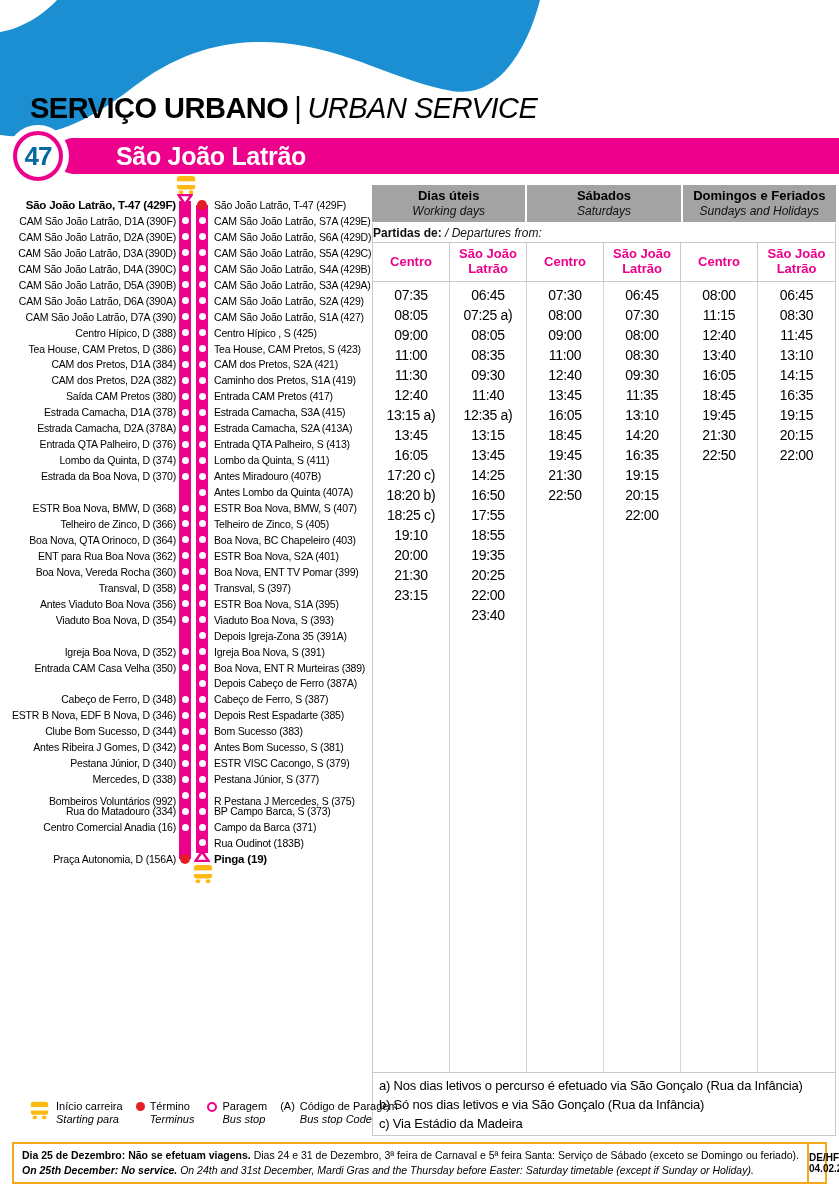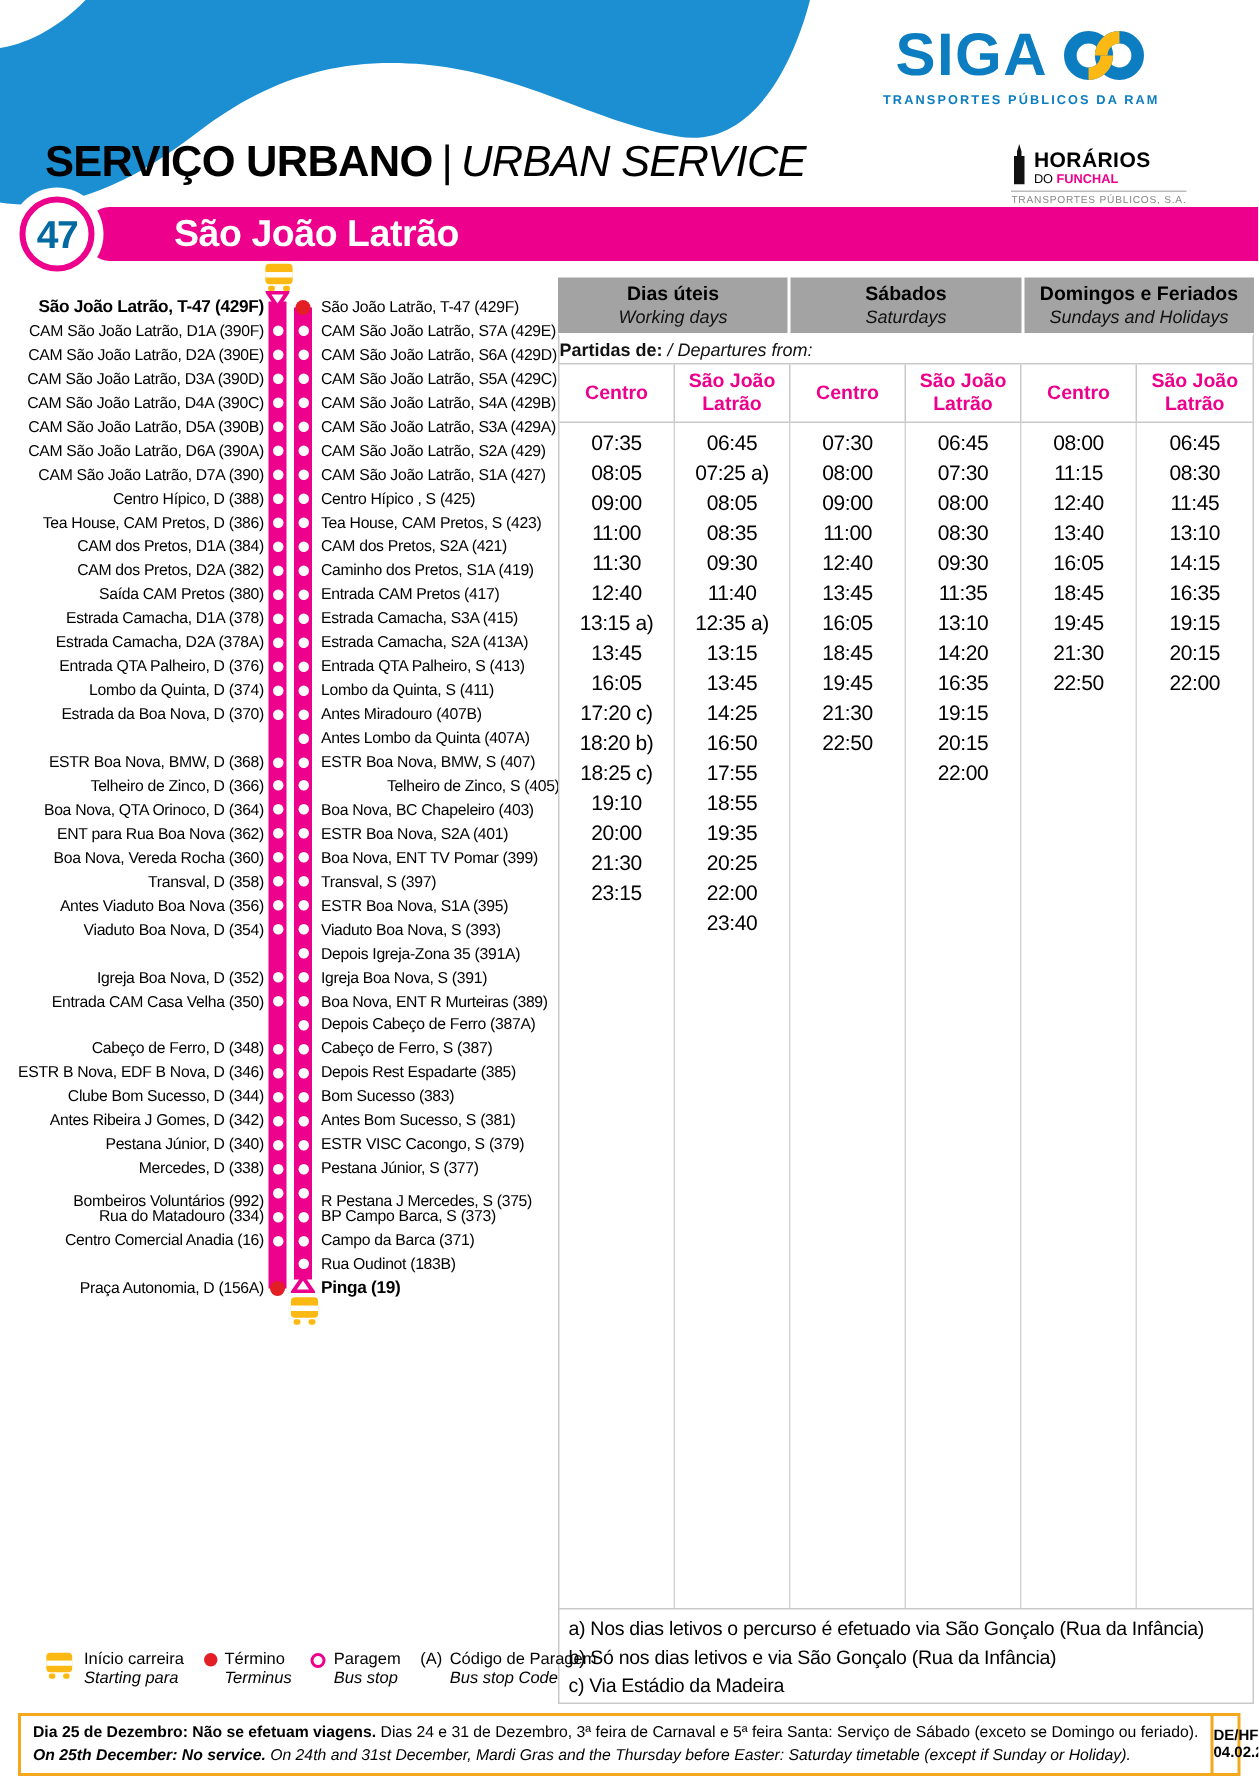--- a/index.html
+++ b/index.html
@@ -93,49 +93,25 @@
 </style>
 </head>
 <body>
 
 <div class="page">
 
   <svg class="wave" width="545" height="150" viewBox="0 0 545 150">
     <path d="M57,0 C38,20 15,30 0,32 L0,135 C45,142 88,122 132,88 C180,51 228,38 283,43 C348,49 398,82 452,91 C498,99 527,50 540,0 Z" fill="#1B8FD2"></path>
   </svg>
 
-  <div class="siga">
-    <div class="siga-row">
-      <span class="siga-word">SIGA</span>
-      <svg width="58" height="42" viewBox="0 0 62 42">
-        <circle cx="20" cy="21" r="13" fill="none" stroke="#0B7DC0" stroke-width="9"></circle>
-        <circle cx="42" cy="21" r="13" fill="none" stroke="#0B7DC0" stroke-width="9"></circle>
-        <path d="M33,21 a13,13 0 0 1 -13,13" fill="none" stroke="#FDB913" stroke-width="9"></path>
-        <path d="M29,21 a13,13 0 0 1 13,-13" fill="none" stroke="#FDB913" stroke-width="9"></path>
-      </svg>
-    </div>
-    <div class="siga-tag">TRANSPORTES PÚBLICOS DA RAM</div>
-  </div>
 
   <div class="heading">
     <span class="pt">SERVIÇO URBANO</span><span class="sep">|</span><span class="en">URBAN SERVICE</span>
   </div>
 
-  <div class="hf-logo">
-    <div class="hf-top">
-      <svg width="11" height="27" viewBox="0 0 11 27">
-        <path d="M5.5,0 L7,5 L7,8 L9,8 L9,27 L2,27 L2,8 L4,8 L4,5 Z" fill="#111"></path>
-      </svg>
-      <div class="hf-names">
-        <div class="hf-l1">HORÁRIOS</div>
-        <div class="hf-l2"><span>DO </span><b>FUNCHAL</b></div>
-      </div>
-    </div>
-    <div class="hf-l3">TRANSPORTES PÚBLICOS, S.A.</div>
-  </div>
 
   <div class="route-banner">
     <span class="route-name">São João Latrão</span>
   </div>
   <div class="route-badge">
     <span class="route-number">47</span>
   </div>
 
   <div class="diagram">
 
@@ -276,21 +252,21 @@
         <div class="stop-row" style="top: 299.075px;">
           <span class="stop-label right">Antes Lombo da Quinta (407A)</span>
         </div>
         <div class="dot" style="left: 198.5px; top: 303.575px;"></div>
         <div class="stop-row" style="top: 315.025px;">
           <span class="stop-label left">ESTR Boa Nova, BMW, D (368)</span>
           <span class="stop-label right">ESTR Boa Nova, BMW, S (407)</span>
         </div>
         <div class="dot" style="left: 181.5px; top: 319.525px;"></div>
         <div class="dot" style="left: 198.5px; top: 319.525px;"></div>
-        <div class="stop-row" style="top: 330.975px; margin-left: 44px;">
+        <div class="stop-row" style="top: 330.975px;">
           <span class="stop-label left">Telheiro de Zinco, D (366)</span>
           <span class="stop-label right">Telheiro de Zinco, S (405)</span>
         </div>
         <div class="dot" style="left: 181.5px; top: 335.475px;"></div>
         <div class="dot" style="left: 198.5px; top: 335.475px;"></div>
         <div class="stop-row" style="top: 346.925px;">
           <span class="stop-label left">Boa Nova, QTA Orinoco, D (364)</span>
           <span class="stop-label right">Boa Nova, BC Chapeleiro (403)</span>
         </div>
         <div class="dot" style="left: 181.5px; top: 351.425px;"></div>

